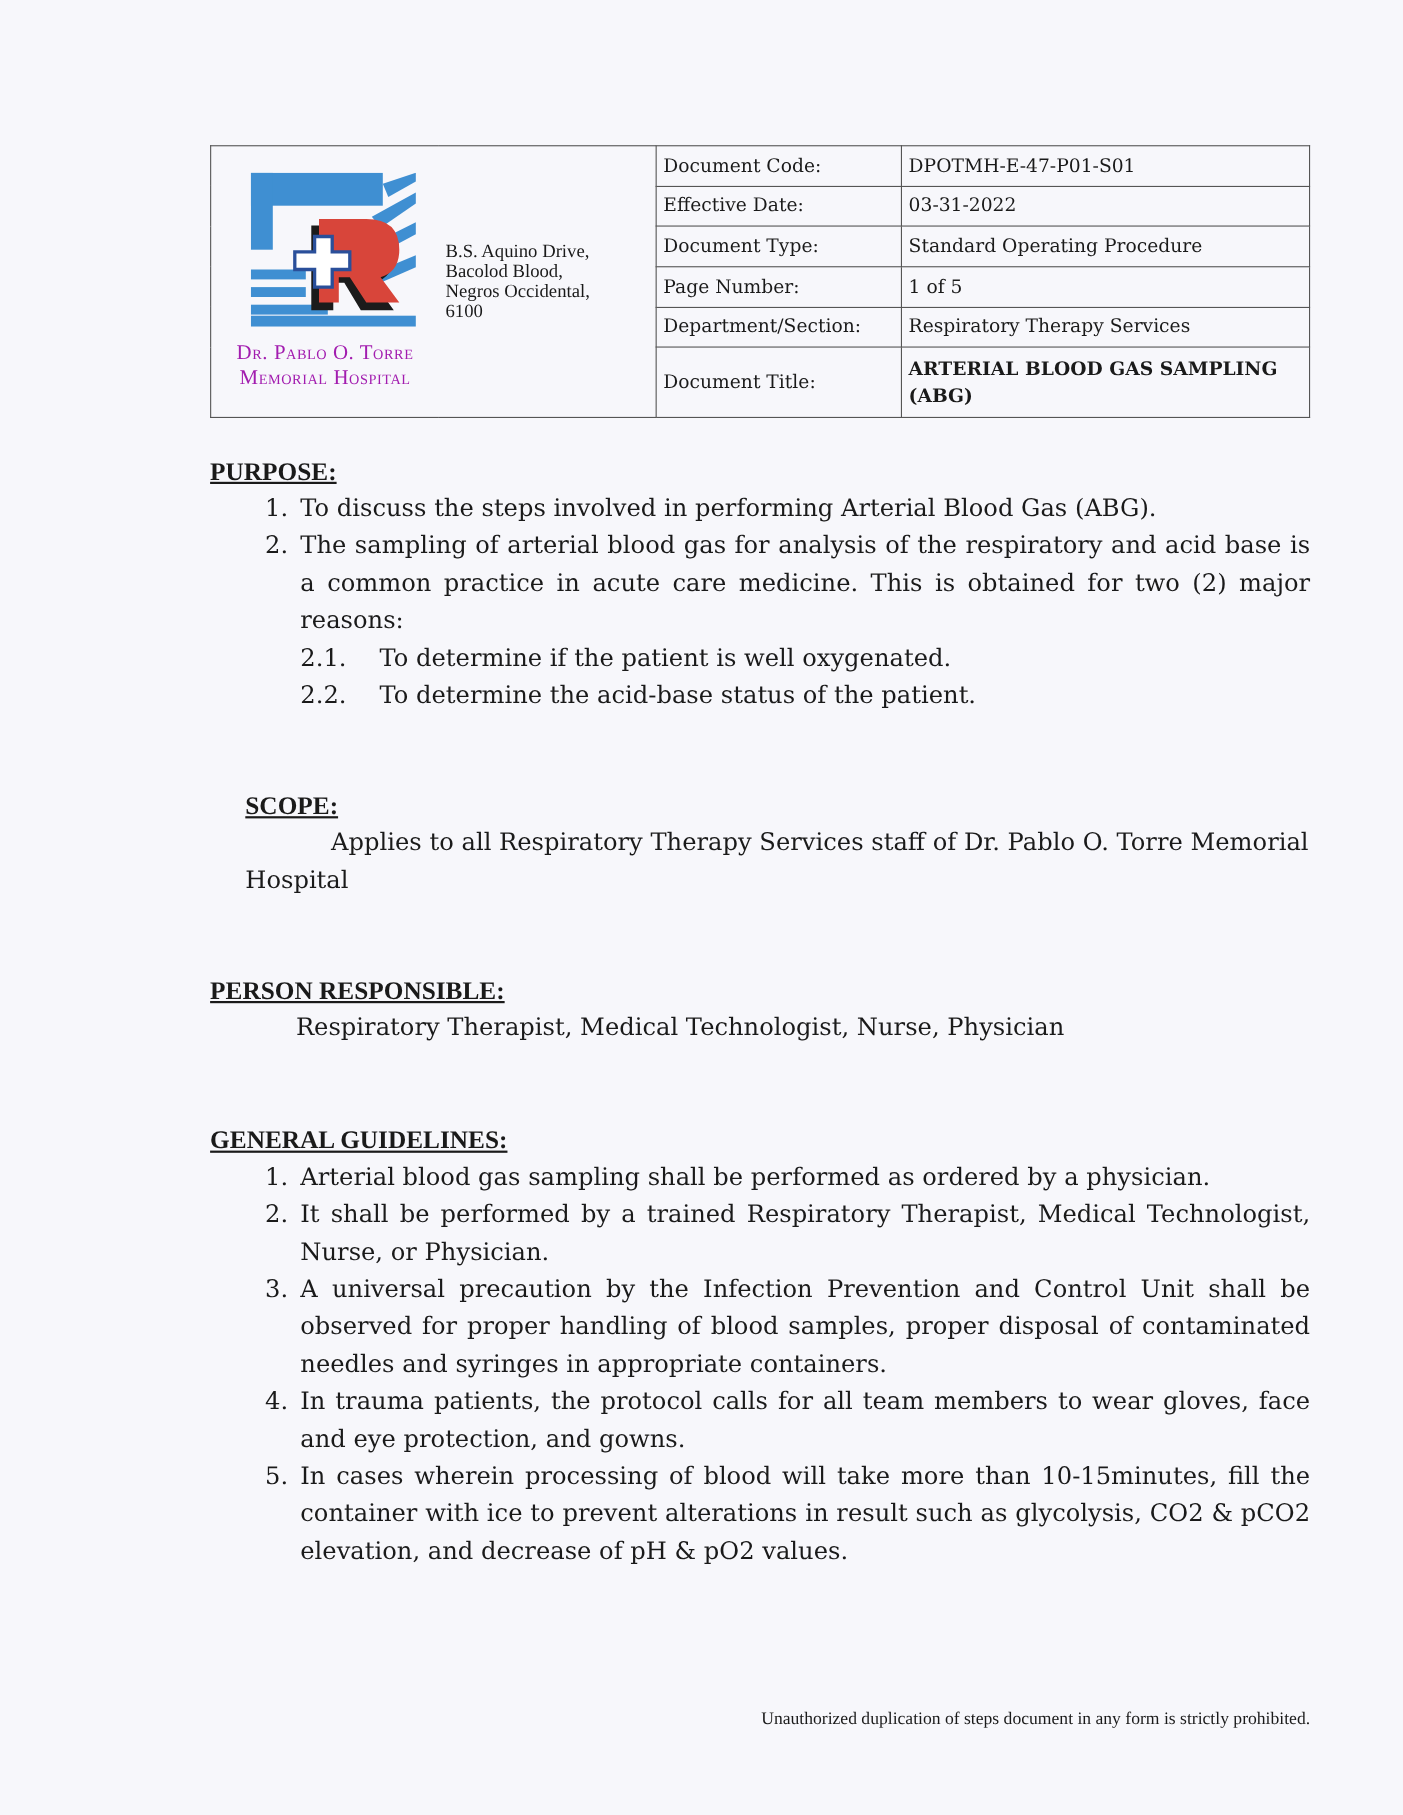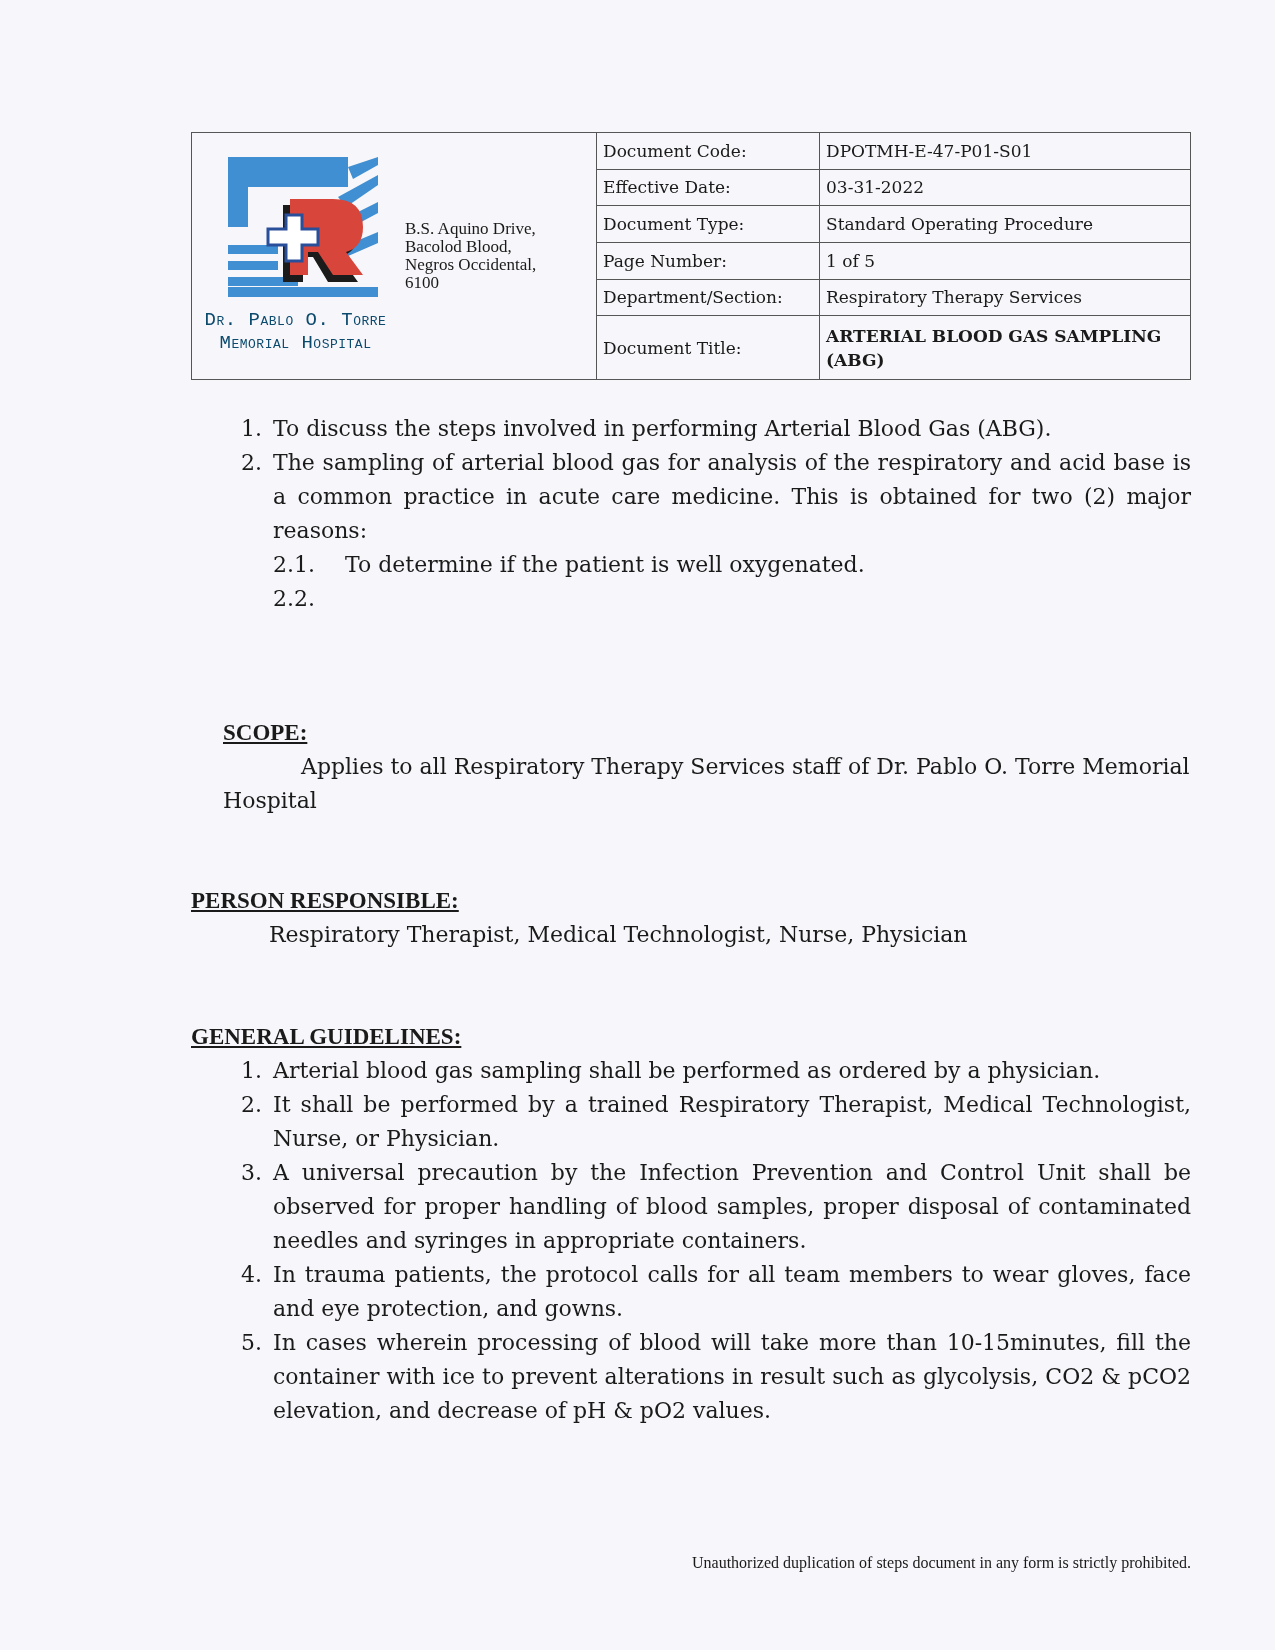--- a/index.html
+++ b/index.html
@@ -16,21 +16,21 @@
       width: 1000px; height: 248px;
       border-collapse: collapse;
     }
     .header-table td { border: 1.5px solid #555; font-size: 17px; padding: 0 6px; vertical-align: middle; }
     .logo-cell { width: 195px; position: relative; border-right: none !important; }
     .addr-cell { width: 185px; border-left: none !important; font-family: "Liberation Serif", serif; font-size: 15px; line-height: 18px; }
     .label-cell { width: 210px; height: 34px; }
     .value-cell { }
     .title-val { font-weight: bold; line-height: 24px; padding-top: 4px; padding-bottom: 2px; }
     .logo { position: relative; width: 155px; height: 150px; margin: 0 auto 0 30px; }
-    .hosp-name { font-family: Liberation Mono, monospace; font-variant: small-caps; font-size: 19px; line-height: 23px; text-align: center; color: #0c4a6e; letter-spacing: 0.5px; margin-top: 2px; }
+    .hosp-name { font-family: Liberation Serif, serif; font-variant: small-caps; font-size: 19px; line-height: 23px; text-align: center; color: #a21caf; letter-spacing: 0.5px; margin-top: 2px; }
     .section { position: absolute; left: 191px; width: 1000px; font-size: 22px; line-height: 34px; }
     .sec-title { font-weight: bold; text-decoration: underline; font-family: "Liberation Serif", serif; font-size: 23px; }
     ol.main { margin: 0; padding-left: 78px; }
     ol.main > li { padding-left: 4px; text-align: justify; }
     .sub { display: flex; margin-left: 82px; }
     .sub .num { width: 72px; }
     .indent { text-indent: 78px; }
     .footer { position: absolute; right: 84px; top: 1554px; font-size: 16px; font-family: "Liberation Serif", serif; }
   </style>
 </head>
@@ -88,30 +88,32 @@
     <td class="value-cell">Respiratory Therapy Services</td>
   </tr>
   <tr>
     <td class="label-cell" style="height:60px;">Document Title:</td>
     <td class="value-cell title-val">ARTERIAL BLOOD GAS SAMPLING (ABG)</td>
   </tr>
 </tbody>
   </table>
 
 <div class="section" style="top:412px;">
+  <div class="sec-title">PURPOSE:</div>
   <ol class="main">
     <li>To discuss the steps involved in performing Arterial Blood Gas (ABG).</li>
     <li>The sampling of arterial blood gas for analysis of the respiratory and acid base is a common practice in acute care medicine.  This is obtained for two (2) major reasons:</li>
   </ol>
   <div class="sub">
     <span class="num">2.1.</span>
     <span>To determine if the patient is well oxygenated.</span>
   </div>
   <div class="sub">
     <span class="num">2.2.</span>
+    <span>To determine the acid-base status of the patient.</span>
   </div>
 </div>
 
 <div class="section" style="top:716px;margin-left:32px;">
   <div class="sec-title">SCOPE:</div>
   <div class="indent">Applies to all Respiratory Therapy Services staff of Dr. Pablo O. Torre Memorial Hospital</div>
 </div>
 
 <div class="section" style="top:884px;">
   <div class="sec-title">PERSON RESPONSIBLE:</div>

